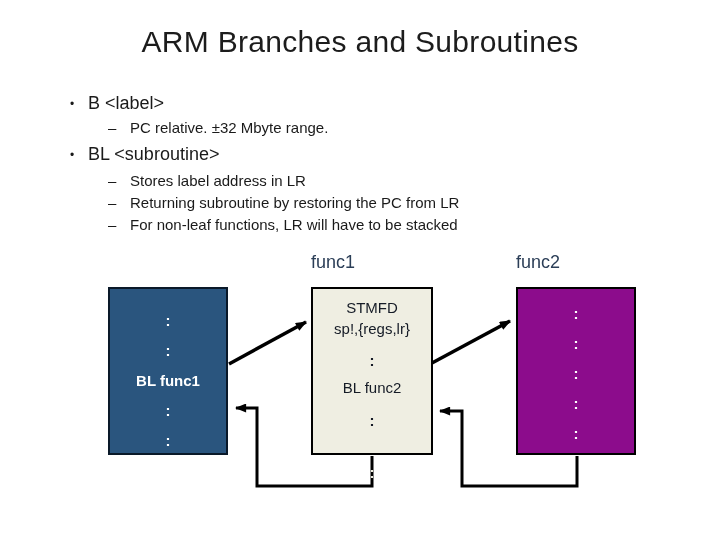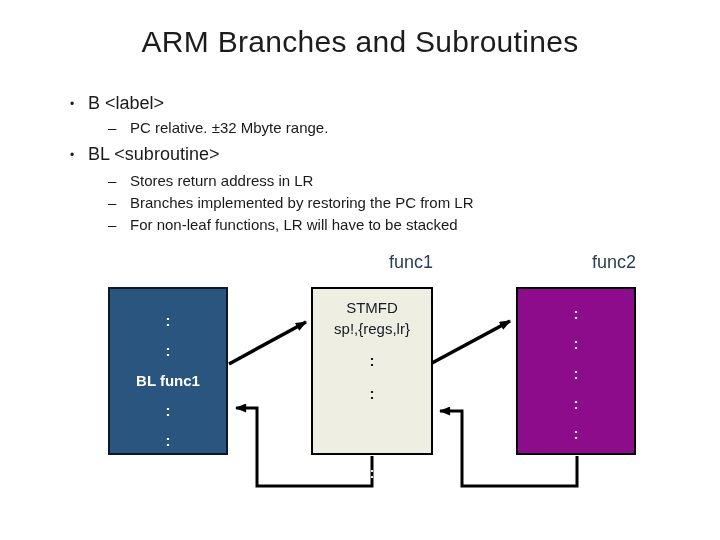--- a/index.html
+++ b/index.html
@@ -17,21 +17,21 @@
   .row .mk,.row .tx{position:absolute;top:0;}
   .l1{font-size:18px;}
   .l1 .mk{left:70px;font-size:12px;top:4px;}
   .l1 .tx{left:88px;text-align:right;}
   .l2{font-size:15px;}
   .l2 .mk{left:108px;font-size:15px;}
   .l2 .tx{left:130px;}
   .r1{top:93px}.r2{top:119px}.r3{top:144px}.r4{top:172px}.r5{top:194px}.r6{top:216px}
   
   .func-label{
-    position:absolute;top:252px;font-size:18px;color:#2B3E57;text-align:right;
+    position:absolute;top:252px;font-size:18px;color:#2B3E57;text-align:left;
   }
   .func1-label{left:311px;width:122px;}
   .func2-label{left:516px;width:120px;}
   .dbox{position:absolute;top:287px;height:168px;box-sizing:border-box;overflow:hidden;text-align:center;}
   .caller-box{
     left:108px;width:120px;background:#2A557E;border:2px solid #0A1929;color:#ffffff;
     font-size:15px;padding-top:17px;
   }
   .caller-box .line{line-height:30px;font-weight:bold;}
   .caller-box .code{font-weight:bold;}
@@ -64,25 +64,25 @@
   <div class="row l2 r2">
     <span class="mk">–</span>
     <span class="tx">PC relative. ±32 Mbyte range.</span>
   </div>
   <div class="row l1 r3">
     <span class="mk">•</span>
     <span class="tx">BL &lt;subroutine&gt;</span>
   </div>
   <div class="row l2 r4">
     <span class="mk">–</span>
-    <span class="tx">Stores return address in LR</span>
+    <span class="tx">Stores label address in LR</span>
   </div>
   <div class="row l2 r5">
     <span class="mk">–</span>
-    <span class="tx">Branches implemented by restoring the PC from LR</span>
+    <span class="tx">Returning subroutine by restoring the PC from LR</span>
   </div>
   <div class="row l2 r6">
     <span class="mk">–</span>
     <span class="tx">For non-leaf functions, LR will have to be stacked</span>
   </div>
 </div>
 
 <div class="func-label func1-label">func1</div>
 <div class="func-label func2-label">func2</div>
 
@@ -91,20 +91,21 @@
   <div class="line">:</div>
   <div class="line code">BL func1</div>
   <div class="line">:</div>
   <div class="line">:</div>
 </div>
 
 <div class="dbox func1-box">
   <div class="line tight">STMFD</div>
   <div class="line tight">sp!,{regs,lr}</div>
   <div class="line colon gap8">:</div>
+  <div class="line">BL func2</div>
   <div class="line colon gap6">:</div>
 </div>
 
 <div class="dbox func2-box">
   <div class="line">:</div>
   <div class="line">:</div>
   <div class="line">:</div>
   <div class="line">:</div>
   <div class="line">:</div>
 </div>

